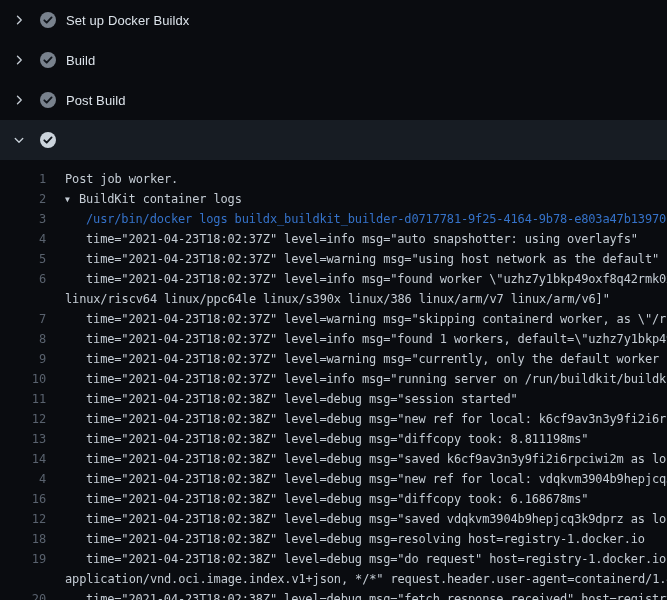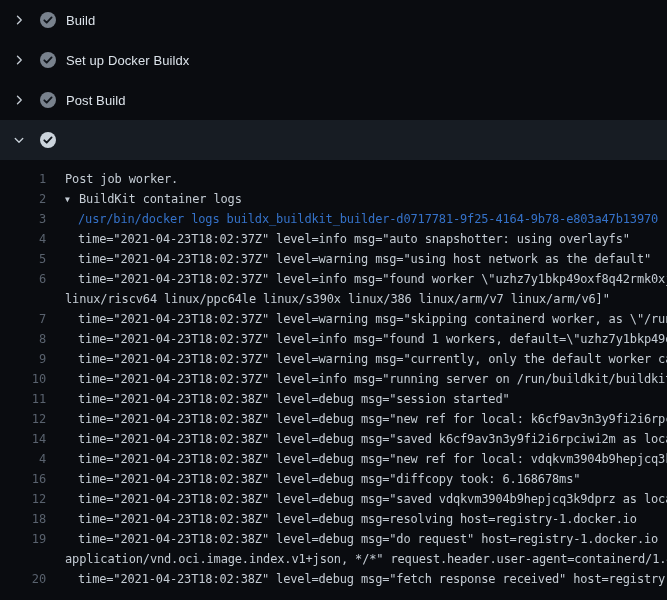--- a/index.html
+++ b/index.html
@@ -73,21 +73,21 @@
   }
   .num{
     flex:0 0 46px;
     text-align:right;
     color:var(--line-number);
   }
   .txt{
     padding-left:19px;
     color:var(--log-text);
   }
-  .line.indent1 .txt{padding-left:32px;}
+  .line.indent1 .txt{padding-left:40px;}
   .line.command .txt{color:var(--command-text);}
   .tri{
     display:inline-block;
     width:14px;
     font-size:8px;
     color:var(--log-text);
     vertical-align:1px;
     cursor:pointer;
   }
 </style>
@@ -100,36 +100,36 @@
       <svg width="12" height="12" viewBox="0 0 16 16">
           <path d="M6 3l5 5-5 5" fill="none" stroke="currentColor" stroke-width="1.8" stroke-linecap="round" stroke-linejoin="round"></path>
         </svg>
     </span>
     <span class="check">
       <svg width="18" height="18" viewBox="0 0 18 18">
           <circle cx="9" cy="9" r="8" fill="currentColor"></circle>
           <path d="M5.3 9.3l2.4 2.4 4.9-5.3" fill="none" stroke="var(--check-mark)" stroke-width="1.8" stroke-linecap="round" stroke-linejoin="round"></path>
         </svg>
     </span>
+    <span class="label">Set up Docker Buildx</span>
+  </div>
+
+  <div class="step">
+    <span class="chev">
+      <svg width="12" height="12" viewBox="0 0 16 16">
+          <path d="M6 3l5 5-5 5" fill="none" stroke="currentColor" stroke-width="1.8" stroke-linecap="round" stroke-linejoin="round"></path>
+        </svg>
+    </span>
+    <span class="check">
+      <svg width="18" height="18" viewBox="0 0 18 18">
+          <circle cx="9" cy="9" r="8" fill="currentColor"></circle>
+          <path d="M5.3 9.3l2.4 2.4 4.9-5.3" fill="none" stroke="var(--check-mark)" stroke-width="1.8" stroke-linecap="round" stroke-linejoin="round"></path>
+        </svg>
+    </span>
     <span class="label">Build</span>
-  </div>
-
-  <div class="step">
-    <span class="chev">
-      <svg width="12" height="12" viewBox="0 0 16 16">
-          <path d="M6 3l5 5-5 5" fill="none" stroke="currentColor" stroke-width="1.8" stroke-linecap="round" stroke-linejoin="round"></path>
-        </svg>
-    </span>
-    <span class="check">
-      <svg width="18" height="18" viewBox="0 0 18 18">
-          <circle cx="9" cy="9" r="8" fill="currentColor"></circle>
-          <path d="M5.3 9.3l2.4 2.4 4.9-5.3" fill="none" stroke="var(--check-mark)" stroke-width="1.8" stroke-linecap="round" stroke-linejoin="round"></path>
-        </svg>
-    </span>
-    <span class="label">Set up Docker Buildx</span>
   </div>
 
   <div class="step">
     <span class="chev">
       <svg width="12" height="12" viewBox="0 0 16 16">
           <path d="M6 3l5 5-5 5" fill="none" stroke="currentColor" stroke-width="1.8" stroke-linecap="round" stroke-linejoin="round"></path>
         </svg>
     </span>
     <span class="check">
       <svg width="18" height="18" viewBox="0 0 18 18">
@@ -213,20 +213,24 @@
   <div class="line indent1">
     <span class="num">11</span>
     <span class="txt">time="2021-04-23T18:02:38Z" level=debug msg="session started"</span>
   </div>
 
   <div class="line indent1">
     <span class="num">12</span>
     <span class="txt">time="2021-04-23T18:02:38Z" level=debug msg="new ref for local: k6cf9av3n3y9fi2i6rpc</span>
   </div>
 
+  <div class="line indent1">
+    <span class="num">13</span>
+    <span class="txt">time="2021-04-23T18:02:38Z" level=debug msg="diffcopy took: 8.811198ms"</span>
+  </div>
 
   <div class="line indent1">
     <span class="num">14</span>
     <span class="txt">time="2021-04-23T18:02:38Z" level=debug msg="saved k6cf9av3n3y9fi2i6rpciwi2m as loca</span>
   </div>
 
   <div class="line indent1">
     <span class="num">4</span>
     <span class="txt">time="2021-04-23T18:02:38Z" level=debug msg="new ref for local: vdqkvm3904b9hepjcq3k9</span>
   </div>

